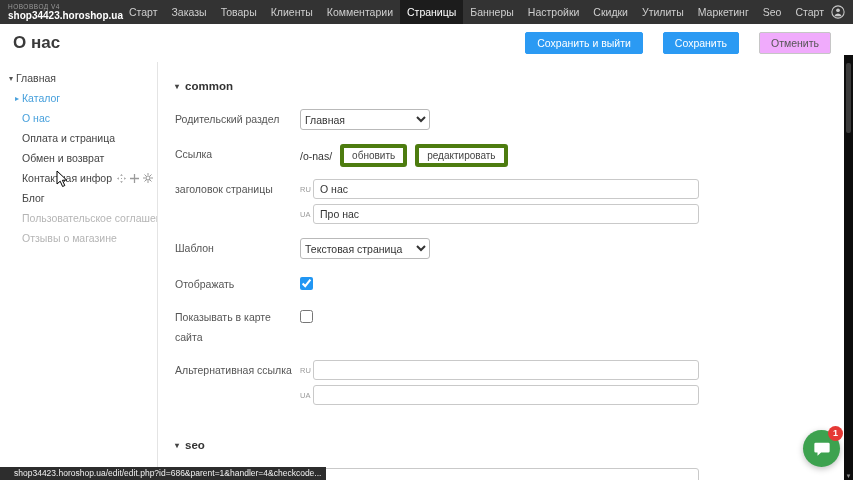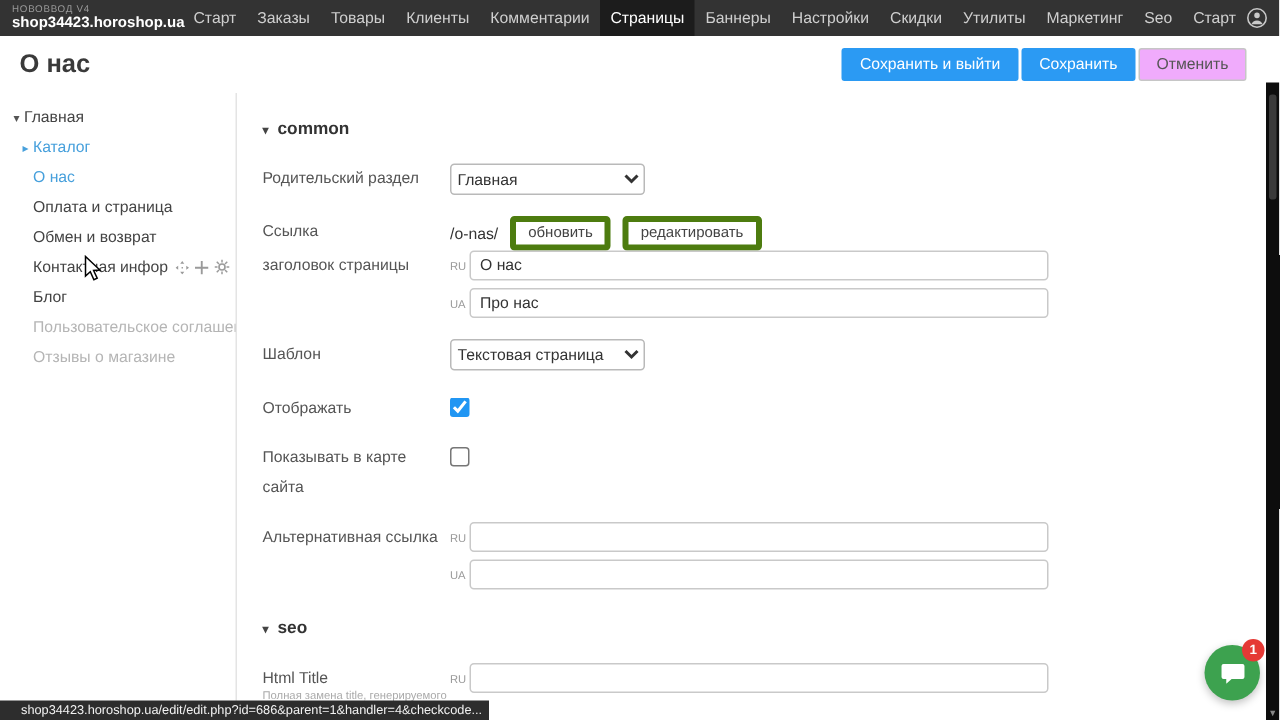--- a/index.html
+++ b/index.html
@@ -14,21 +14,21 @@
   .brand-domain { font-size:10px; font-weight:bold; color:#fff; line-height:11px; white-space:nowrap; }
   .topmenu { display:flex; align-items:stretch; }
   .topmenu-item { font-size:10.5px; color:#cfcfcf; line-height:24px; padding:0 7px; white-space:nowrap; cursor:pointer; }
   .topmenu-item.active { background:#1c1c1c; color:#fff; }
   .topbar-right { margin-left:auto; display:flex; align-items:center; gap:9px; padding-right:8px; }
   .tb-icon { width:14px; height:14px; display:inline-flex; align-items:center; justify-content:center; color:#c9c9c9; font-size:13px; cursor:pointer; }
 
   
   .header { position:absolute; top:24px; left:0; width:844px; height:38px; background:#fff; display:flex; align-items:center; padding:0 13px; }
   .page-title { font-size:17px; color:#3a3a3a; }
-  .header-actions { margin-left:auto; display:flex; gap:2px; align-items:center; }
+  .header-actions { margin-left:auto; display:flex; gap:20px; align-items:center; }
   .btn { font-family:"Liberation Sans", sans-serif; font-size:10.5px; border-radius:2px; padding:4px 11px; cursor:pointer; border:1px solid transparent; }
   .btn-blue { background:#2b9af3; border-color:#2b9af3; color:#fff; }
   .btn-ghost { background:#f0abfc; border-color:#c6c6c6; color:#555; }
 
   
   .sidebar { position:absolute; top:62px; left:0; width:158px; bottom:0; background:#fff; border-right:1px solid #e4e4e4; padding-top:6px; }
   .tree-item { height:20px; display:flex; align-items:center; font-size:10.5px; color:#444; cursor:pointer; white-space:nowrap; overflow:hidden; }
   .tree-arrow { width:10px; font-size:8px; color:#555; text-align:center; flex:0 0 10px; }
   .ti-root { padding-left:6px; }
   .ti-child { padding-left:22px; }
@@ -174,21 +174,21 @@
       <span>common</span>
     </div>
 
     <div class="frow">
       <label class="flabel">Родительский раздел</label>
       <div class="fcontrol">
         <select class="tselect"><option>Главная</option></select>
       </div>
     </div>
 
-    <div class="frow" style="margin-bottom:0;">
+    <div class="frow" style="margin-bottom:12px;">
       <label class="flabel">Ссылка</label>
       <div class="fcontrol">
         <div class="link-line">
           <span class="link-value">/o-nas/</span>
           <button class="mini-btn">обновить</button>
           <button class="mini-btn">редактировать</button>
         </div>
       </div>
     </div>
 
@@ -220,21 +220,21 @@
       </div>
     </div>
 
     <div class="frow" style="margin-bottom:13px;">
       <label class="flabel">Показывать в карте сайта</label>
       <div class="fcontrol">
         <input type="checkbox" class="tcheck" style="">
       </div>
     </div>
 
-    <div class="frow" style="margin-bottom:20px;">
+    <div class="frow" style="margin-bottom:34px;">
       <label class="flabel">Альтернативная ссылка</label>
       <div class="fcontrol">
         <div class="lang-line">
           <span class="lang-badge">RU</span>
           <input class="tinput" type="text" style="">
         </div>
         <div class="lang-line">
           <span class="lang-badge">UA</span>
           <input class="tinput" type="text" style="">
         </div>

